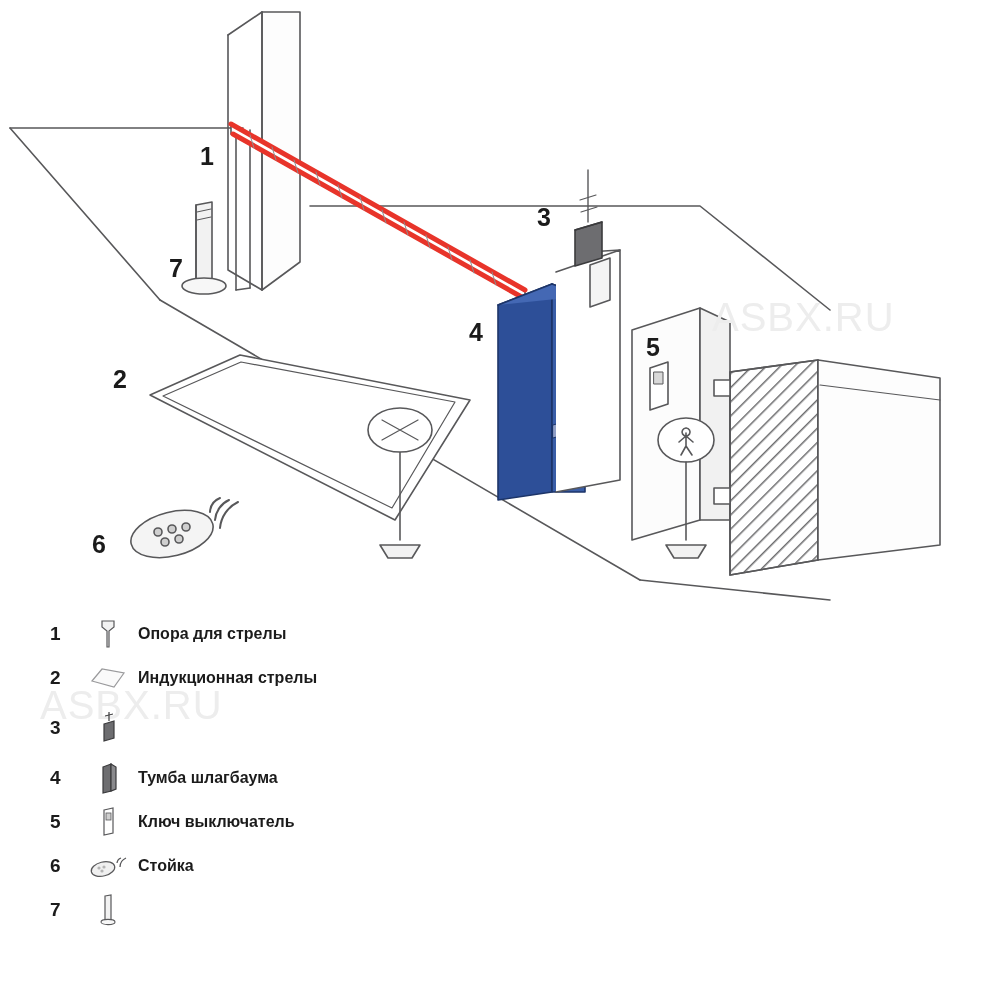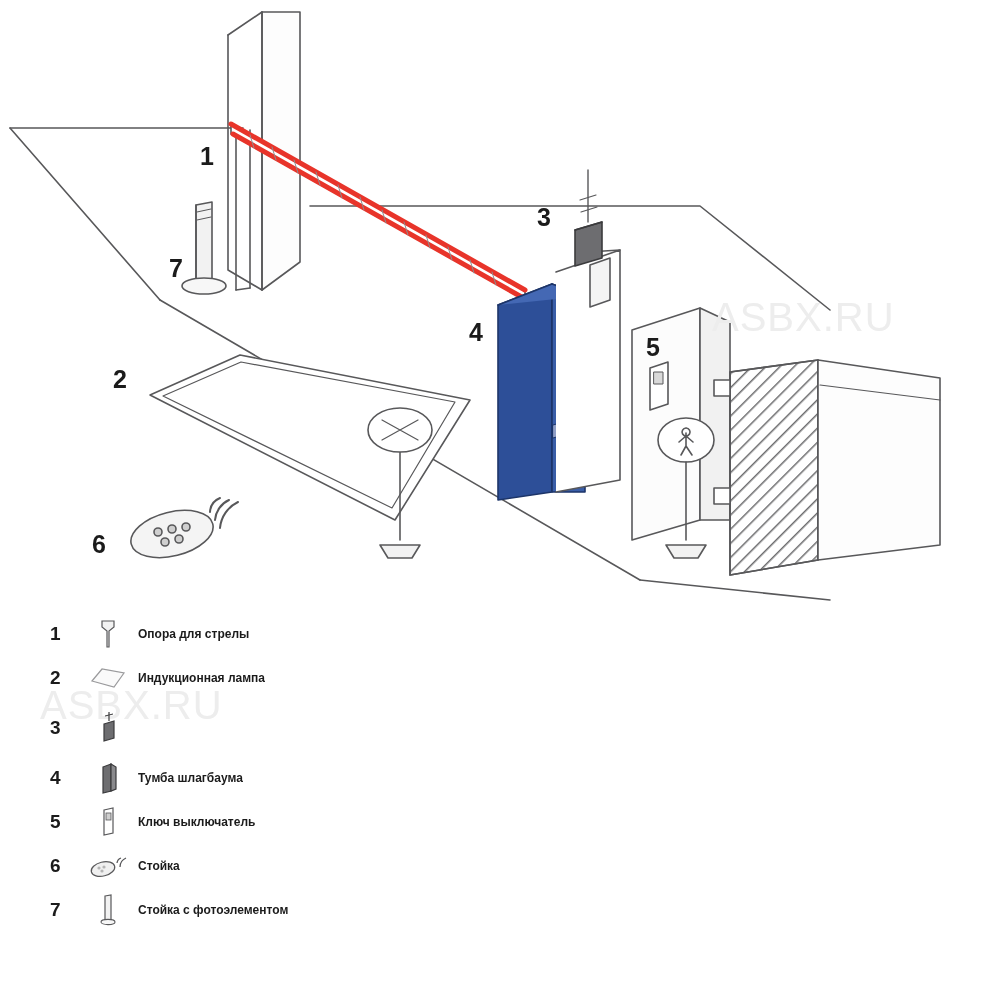--- a/index.html
+++ b/index.html
@@ -61,21 +61,21 @@
     flex:0 0 28px;
   }
   .legend-icon{
     width:60px;
     flex:0 0 60px;
     display:flex;
     align-items:center;
     justify-content:center;
   }
   .legend-label{
-    font-size:12px;
+    font-size:16px;
     font-weight:bold;
     color:#1b1b1b;
     line-height:20px;
   }
   .legend-label .l2{display:block;}
 </style>
 </head>
 <body>
 
 <div id="stage">
@@ -216,21 +216,21 @@
     </div>
 
     <div class="legend-row">
       <div class="legend-num">2</div>
       <div class="legend-icon">
         <svg width="40" height="26" viewBox="0 0 40 26">
           <path d="M4 16 L14 4 L36 8 L26 22 Z" fill="#fafafa" stroke="#9a9a9c" stroke-width="1.2"></path>
         </svg>
       </div>
       <div class="legend-label">
-        <span>Индукционная лампа</span>
+        <span>Индукционная стрелы</span>
       </div>
     </div>
 
     <div class="legend-row tall">
       <div class="legend-num">3</div>
       <div class="legend-icon">
         <svg width="26" height="36" viewBox="0 0 26 36">
           <path d="M9 14 L19 11 L19 28 L9 31 Z" fill="#6d6d70" stroke="#3b3b3d" stroke-width="1.2"></path>
           <path d="M14 11 L14 2" stroke="#3b3b3d" stroke-width="1.2"></path>
           <path d="M10 6 L18 4" stroke="#3b3b3d" stroke-width="1"></path>
@@ -282,19 +282,16 @@
     </div>
 
     <div class="legend-row">
       <div class="legend-num">7</div>
       <div class="legend-icon">
         <svg width="22" height="36" viewBox="0 0 22 36">
           <path d="M8 4 L14 3 L14 28 L8 29 Z" fill="#f2f2f2" stroke="#58585a" stroke-width="1.2"></path>
           <ellipse cx="11" cy="30" rx="7" ry="2.6" fill="#f7f7f7" stroke="#58585a" stroke-width="1.1"></ellipse>
         </svg>
       </div>
-      <div class="legend-label">
-        <span>Стойка с фотоэлементом</span>
-      </div>
     </div>
 
   </div>
 </div>
 
 </body></html>

